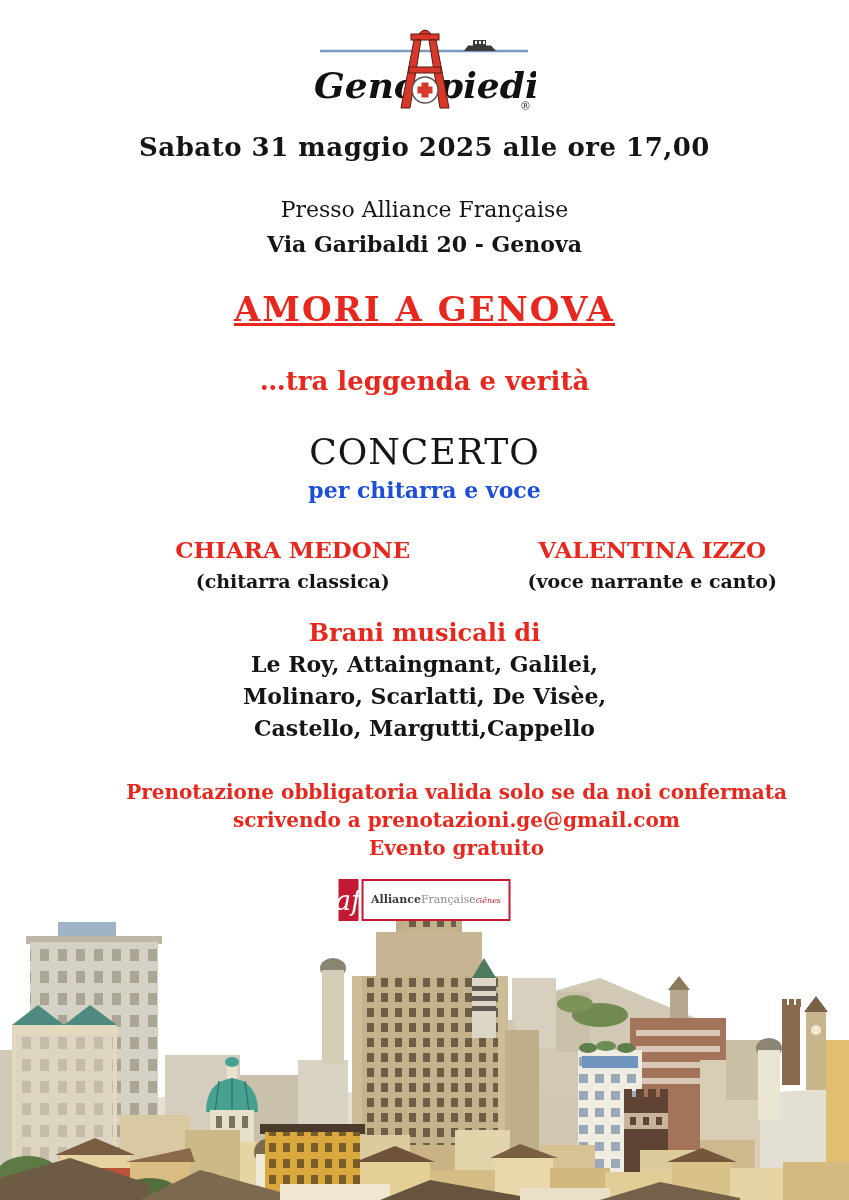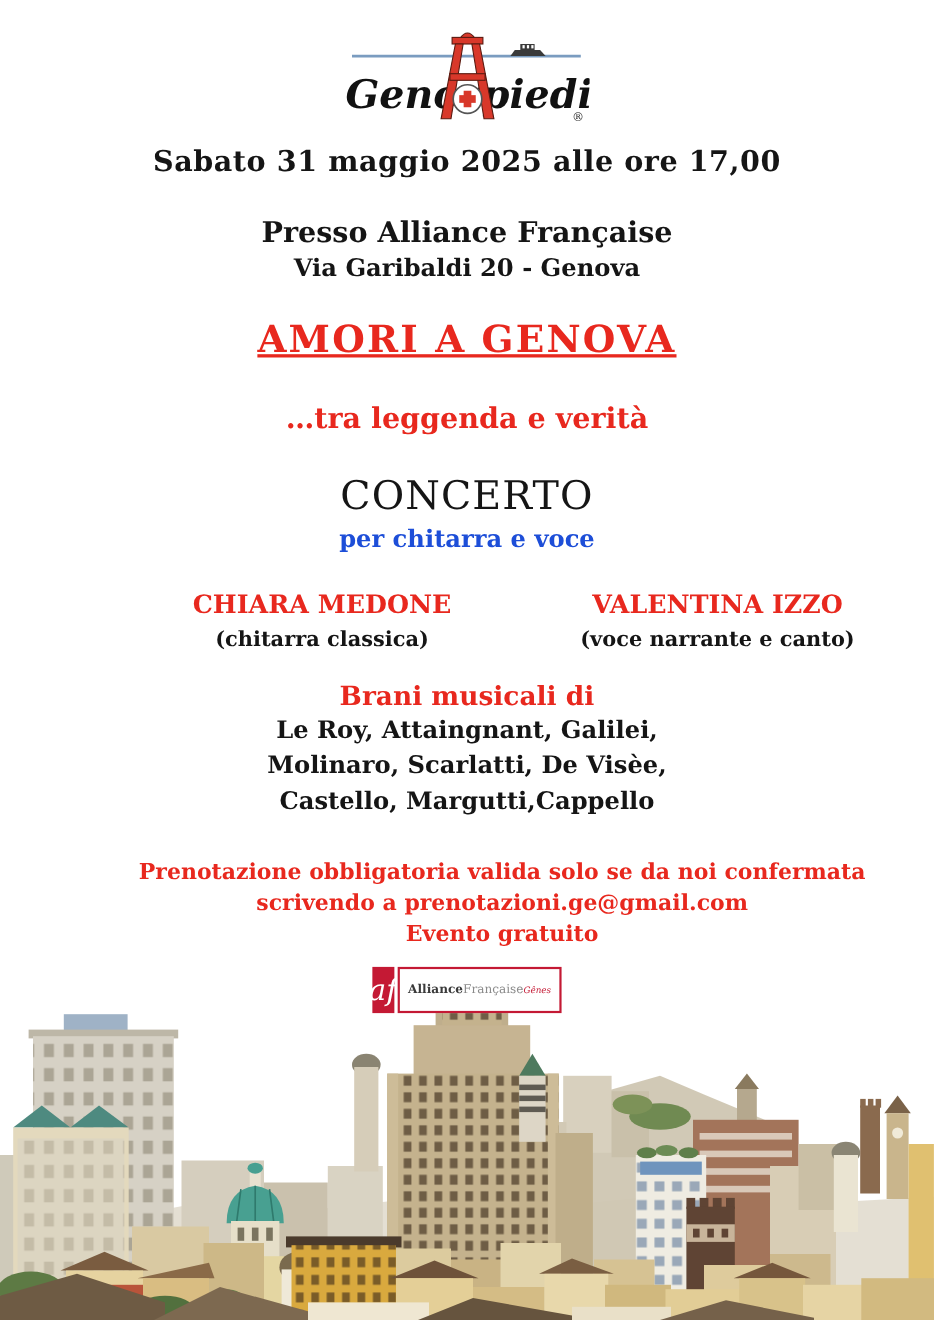--- a/index.html
+++ b/index.html
@@ -6,21 +6,21 @@
   .poster{
     position:relative;width:849px;height:1200px;background:#ffffff;
     overflow:hidden;font-family:"DejaVu Serif","Liberation Serif",serif;
     margin:0 auto;
   }
   .ctr{position:absolute;left:0;width:100%;text-align:center;}
   
   .logo-wrap{position:absolute;top:24px;left:50%;transform:translateX(-50%);}
   
   .date-line{top:132px;font-size:26px;font-weight:bold;color:#151515;letter-spacing:.5px;}
-  .venue-1{top:197px;font-size:26px;font-weight:bold;color:#151515;}
+  .venue-1{top:197px;font-size:22px;font-weight:normal;color:#151515;}
   .venue-2{top:231px;font-size:22px;font-weight:bold;color:#151515;}
   .title{top:289px;font-size:34px;font-weight:bold;color:#e8281e;letter-spacing:2px;text-decoration:underline;}
   .subtitle{top:366px;font-size:26px;font-weight:bold;color:#e8281e;}
   .concerto{top:431px;font-size:36px;font-weight:normal;color:#151515;letter-spacing:1px;}
   .concerto-sub{top:477px;font-size:22px;font-weight:bold;color:#1d4ed8;}
   .performers{position:absolute;top:536px;left:0;width:100%;display:flex;
     padding:0 35px 0 95px;box-sizing:border-box;margin-left:18px;}
   .performer{flex:1;text-align:center;}
   .performer-name{font-size:23px;font-weight:bold;color:#e8281e;}
   .performer-role{font-size:19px;font-weight:bold;color:#151515;margin-top:7px;}

